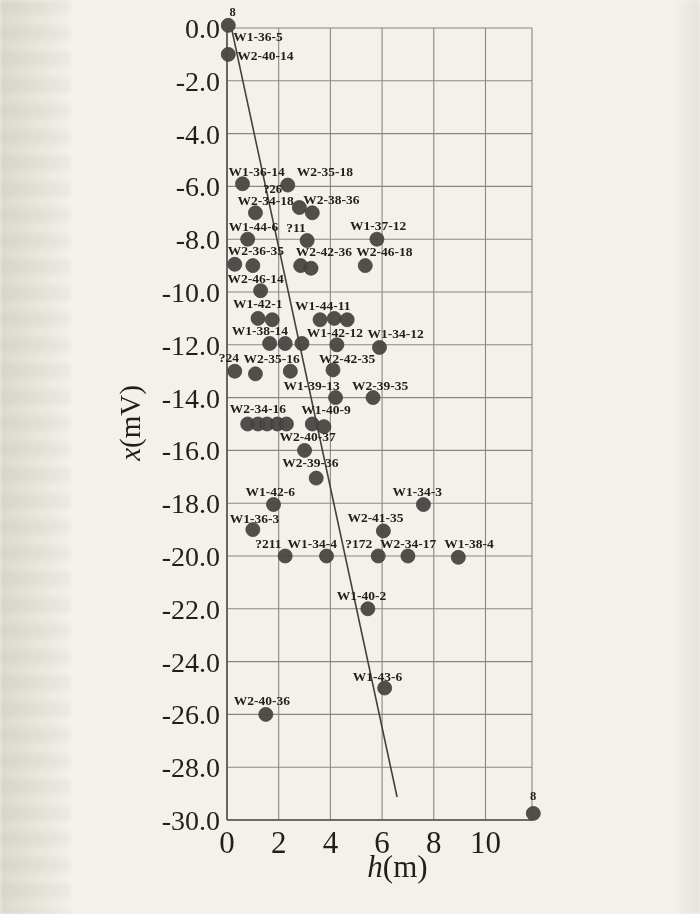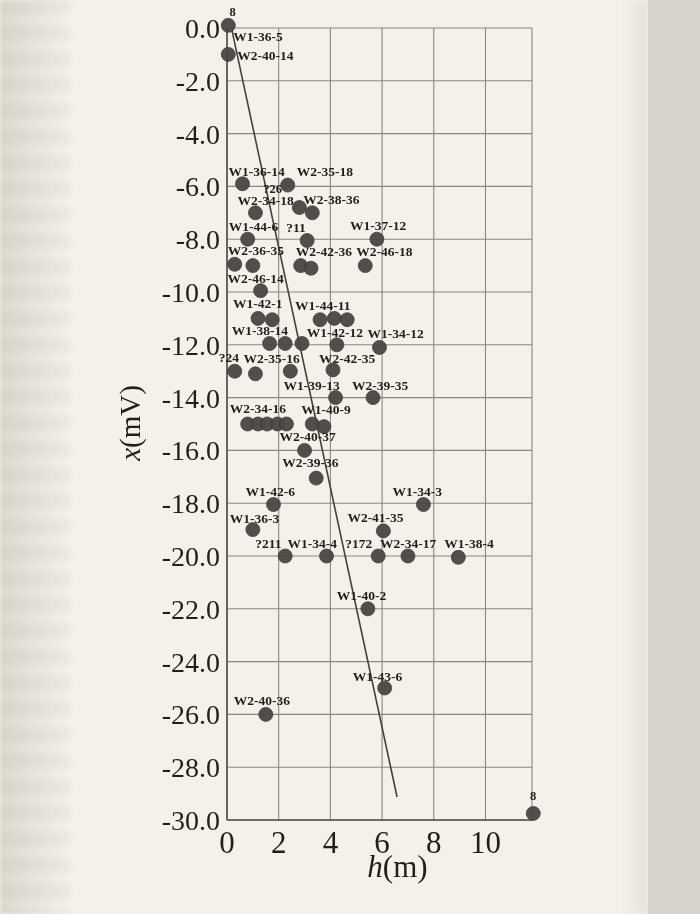--- a/index.html
+++ b/index.html
@@ -1,18 +1,18 @@
 <!DOCTYPE html>
 <html><head>
 <meta charset="utf-8">
 <style>
   html,body{margin:0;padding:0;background:#d8d4cb;}
   .page{
     position:relative;
-    width:648px;height:914px;
+    width:700px;height:914px;
     background:#f3f1ea;
     overflow:hidden;
     font-family:"Liberation Serif","DejaVu Serif",serif;
   }
   
   .page::before{
     content:"";position:absolute;left:0;top:0;bottom:0;width:70px;
     background:
       repeating-linear-gradient(180deg, rgba(120,115,105,0.06) 0 14px, rgba(120,115,105,0.0) 14px 26px),
       linear-gradient(90deg, rgba(180,172,156,0.35), rgba(243,241,234,0));

